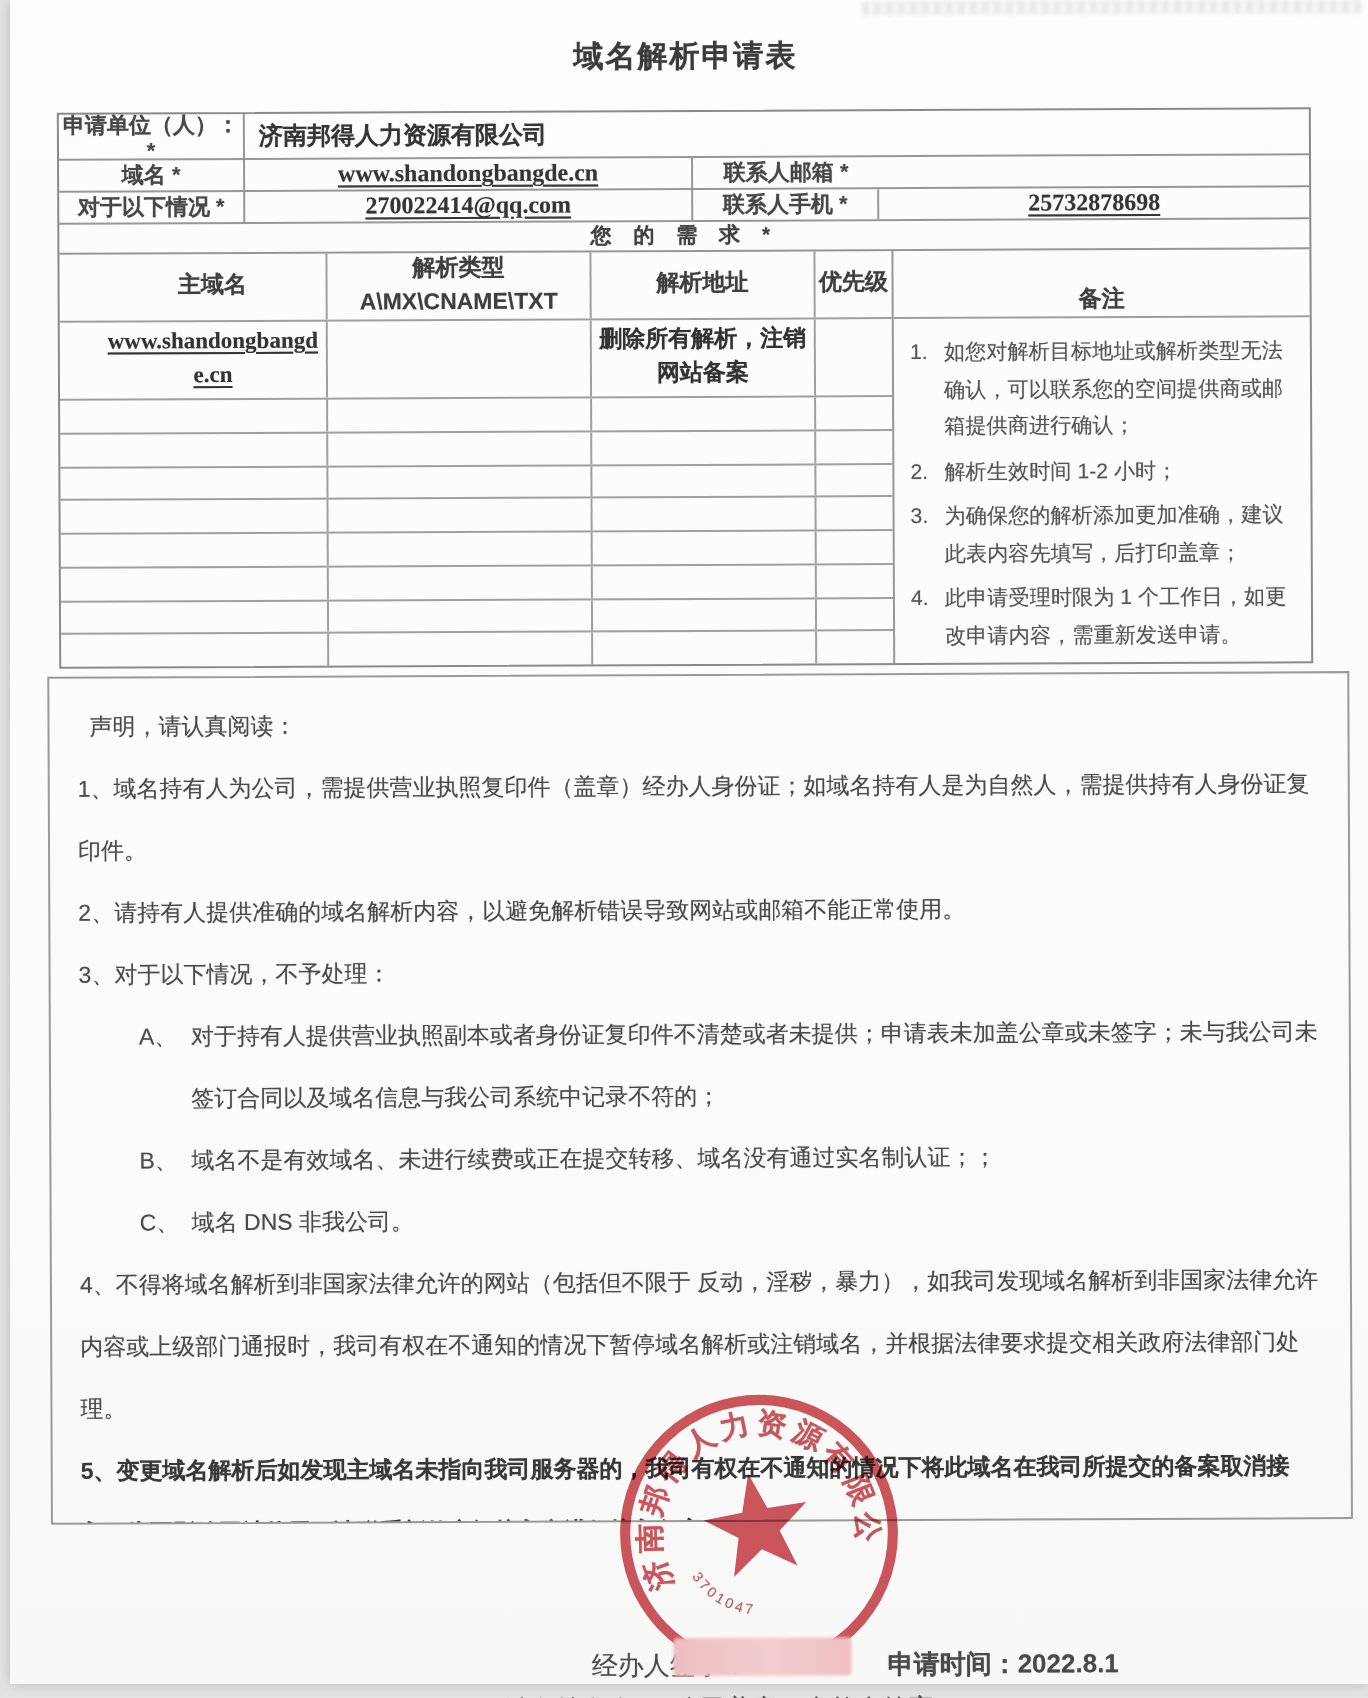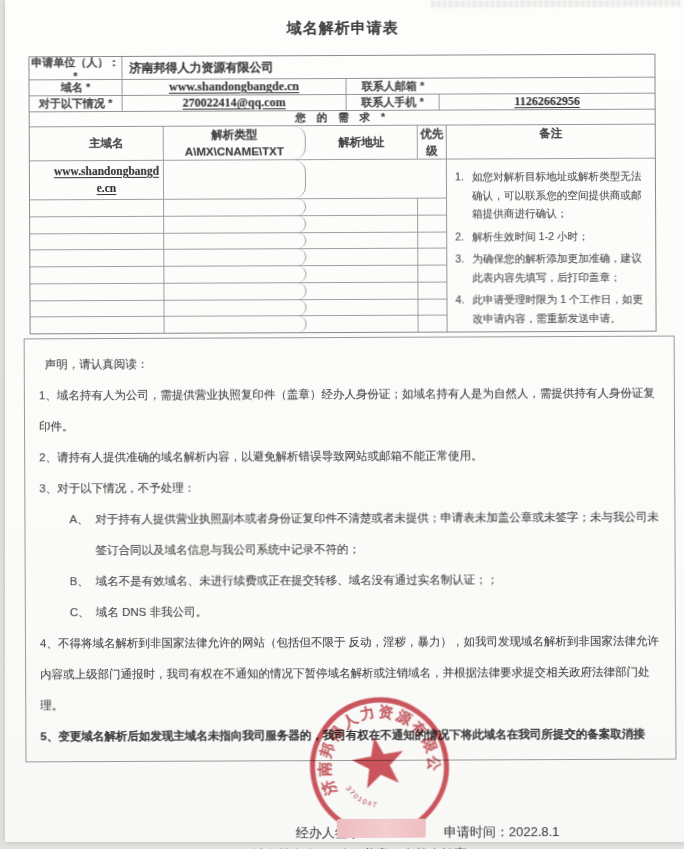--- a/index.html
+++ b/index.html
@@ -44,47 +44,47 @@
   .inner { display:flex; width:100%; }
   .igrid { width:417px; flex:none; display:flex; flex-direction:column;
     border-right:1px solid #979797; }
   .irow { display:flex; border-bottom:1px solid #9f9f9f; }
   .irow:last-child { border-bottom:none; }
   .ih { height:34px; } .idata { height:39px; }
   .iempty { flex:1; }
   .icell { border-right:1px solid #9f9f9f; display:flex; flex-direction:column;
     align-items:center; justify-content:center; overflow:hidden; }
   .icell:last-child { border-right:none; }
-  .c-dom{width:114px;margin-left:20px;} .c-typ{width:142px;border-radius:12px;} .c-adr{width:112px;justify-content:center;} .c-pri{flex:1;}
+  .c-dom{width:114px;margin-left:20px;} .c-typ{width:132px;} .c-adr{width:112px;justify-content:center;} .c-pri{flex:1;}
   .htx { font-size:11.5px; font-weight:700; color:#3f3f3f; line-height:1.4; text-align:center; }
   .dtx { font-size:11.5px; font-weight:700; color:#333; line-height:1.5;
     text-align:center; word-break:break-all; padding:0 3px; }
   .remark { flex:1; display:flex; flex-direction:column; }
   .remark-h { height:34px; border-bottom:1px solid #9f9f9f; display:flex;
-    align-items:flex-start; justify-content:center; }
+    align-items:flex-end; justify-content:center; }
   .notes { flex:1; padding:8px 5px 0 8px; }
   .note { display:flex; font-size:10.6px; color:#555; line-height:1.75; margin-bottom:4px; }
   .note .nn { flex:0 0 17px; }
   .note .nt { flex:1; }
 
   
   .decl { position:absolute; left:19px; top:337px; width:651px; height:424px;
     border:1px solid #9a9a9a; padding:10px 14px 0 14px;
     font-size:11.5px; color:#4a4a4a; line-height:31px; overflow:hidden; }
   .decl p { margin:0; }
   .decl .sub { display:flex; padding-left:30px; }
   .decl .sub .sn { flex:0 0 26px; }
   .decl .sub .st { flex:1; }
   .decl .b5 { font-weight:700; color:#383838; }
   .decl .intro { padding-left:6px; }
 
   
   .sig-holder { position:absolute; left:245px; top:823px; font-size:13px; color:#4a4a4a;margin-top:23px; }
   .sig-op { position:absolute; left:245px; top:824px; font-size:13px; color:#4a4a4a;margin-left:44px; }
-  .apply-time { position:absolute; left:437px; top:824px; font-size:13px; color:#4a4a4a; }
+  .apply-time { position:absolute; left:437px; top:824px; font-size:13px; color:#4a4a4a;font-weight:bold; }
   .censor { position:absolute; left:330px; top:819px; width:89px; height:19px;
     background:linear-gradient(90deg,#edbdc1,#f3cdd0 55%,#eebec2);
     filter:blur(.7px); border-radius:2px; z-index:6; }
 
   
   .stamp { position:absolute; left:299px; top:693px; width:148px; height:148px;
     transform:rotate(-10deg); mix-blend-mode:multiply; opacity:.87; z-index:5; }
 </style>
 </head>
 <body>
@@ -112,21 +112,21 @@
         <div class="cell lab">联系人邮箱 *</div>
       </div>
 
       <div class="row r3">
         <div class="cell lab">对于以下情况 *</div>
         <div class="cell v1">
             <span class="val und">270022414@qq.com</span>
           </div>
         <div class="cell lab">联系人手机 *</div>
         <div class="cell v2">
-            <span class="val und">11262662956</span>
+            <span class="val und">25732878698</span>
           </div>
       </div>
 
       <div class="row r4">
         <div class="needs">您 的 需 求 *</div>
       </div>
 
       <div class="row r5">
         <div class="inner">
           <div class="igrid">
@@ -145,20 +145,23 @@
                   <span class="htx">优先级</span>
                 </div>
             </div>
 
             <div class="irow idata">
               <div class="icell c-dom">
                   <span class="dtx und">www.shandongbangde.cn</span>
                 </div>
               <div class="icell c-typ">
                   <span class="dtx"></span>
+                </div>
+              <div class="icell c-adr">
+                  <span class="dtx">删除所有解析，注销网站备案</span>
                 </div>
               <div class="icell c-pri">
                   <span class="dtx"></span>
                 </div>
             </div>
 
             <div class="irow iempty">
                 <div class="icell c-dom"></div>
                 <div class="icell c-typ"></div>
                 <div class="icell c-adr"></div>

